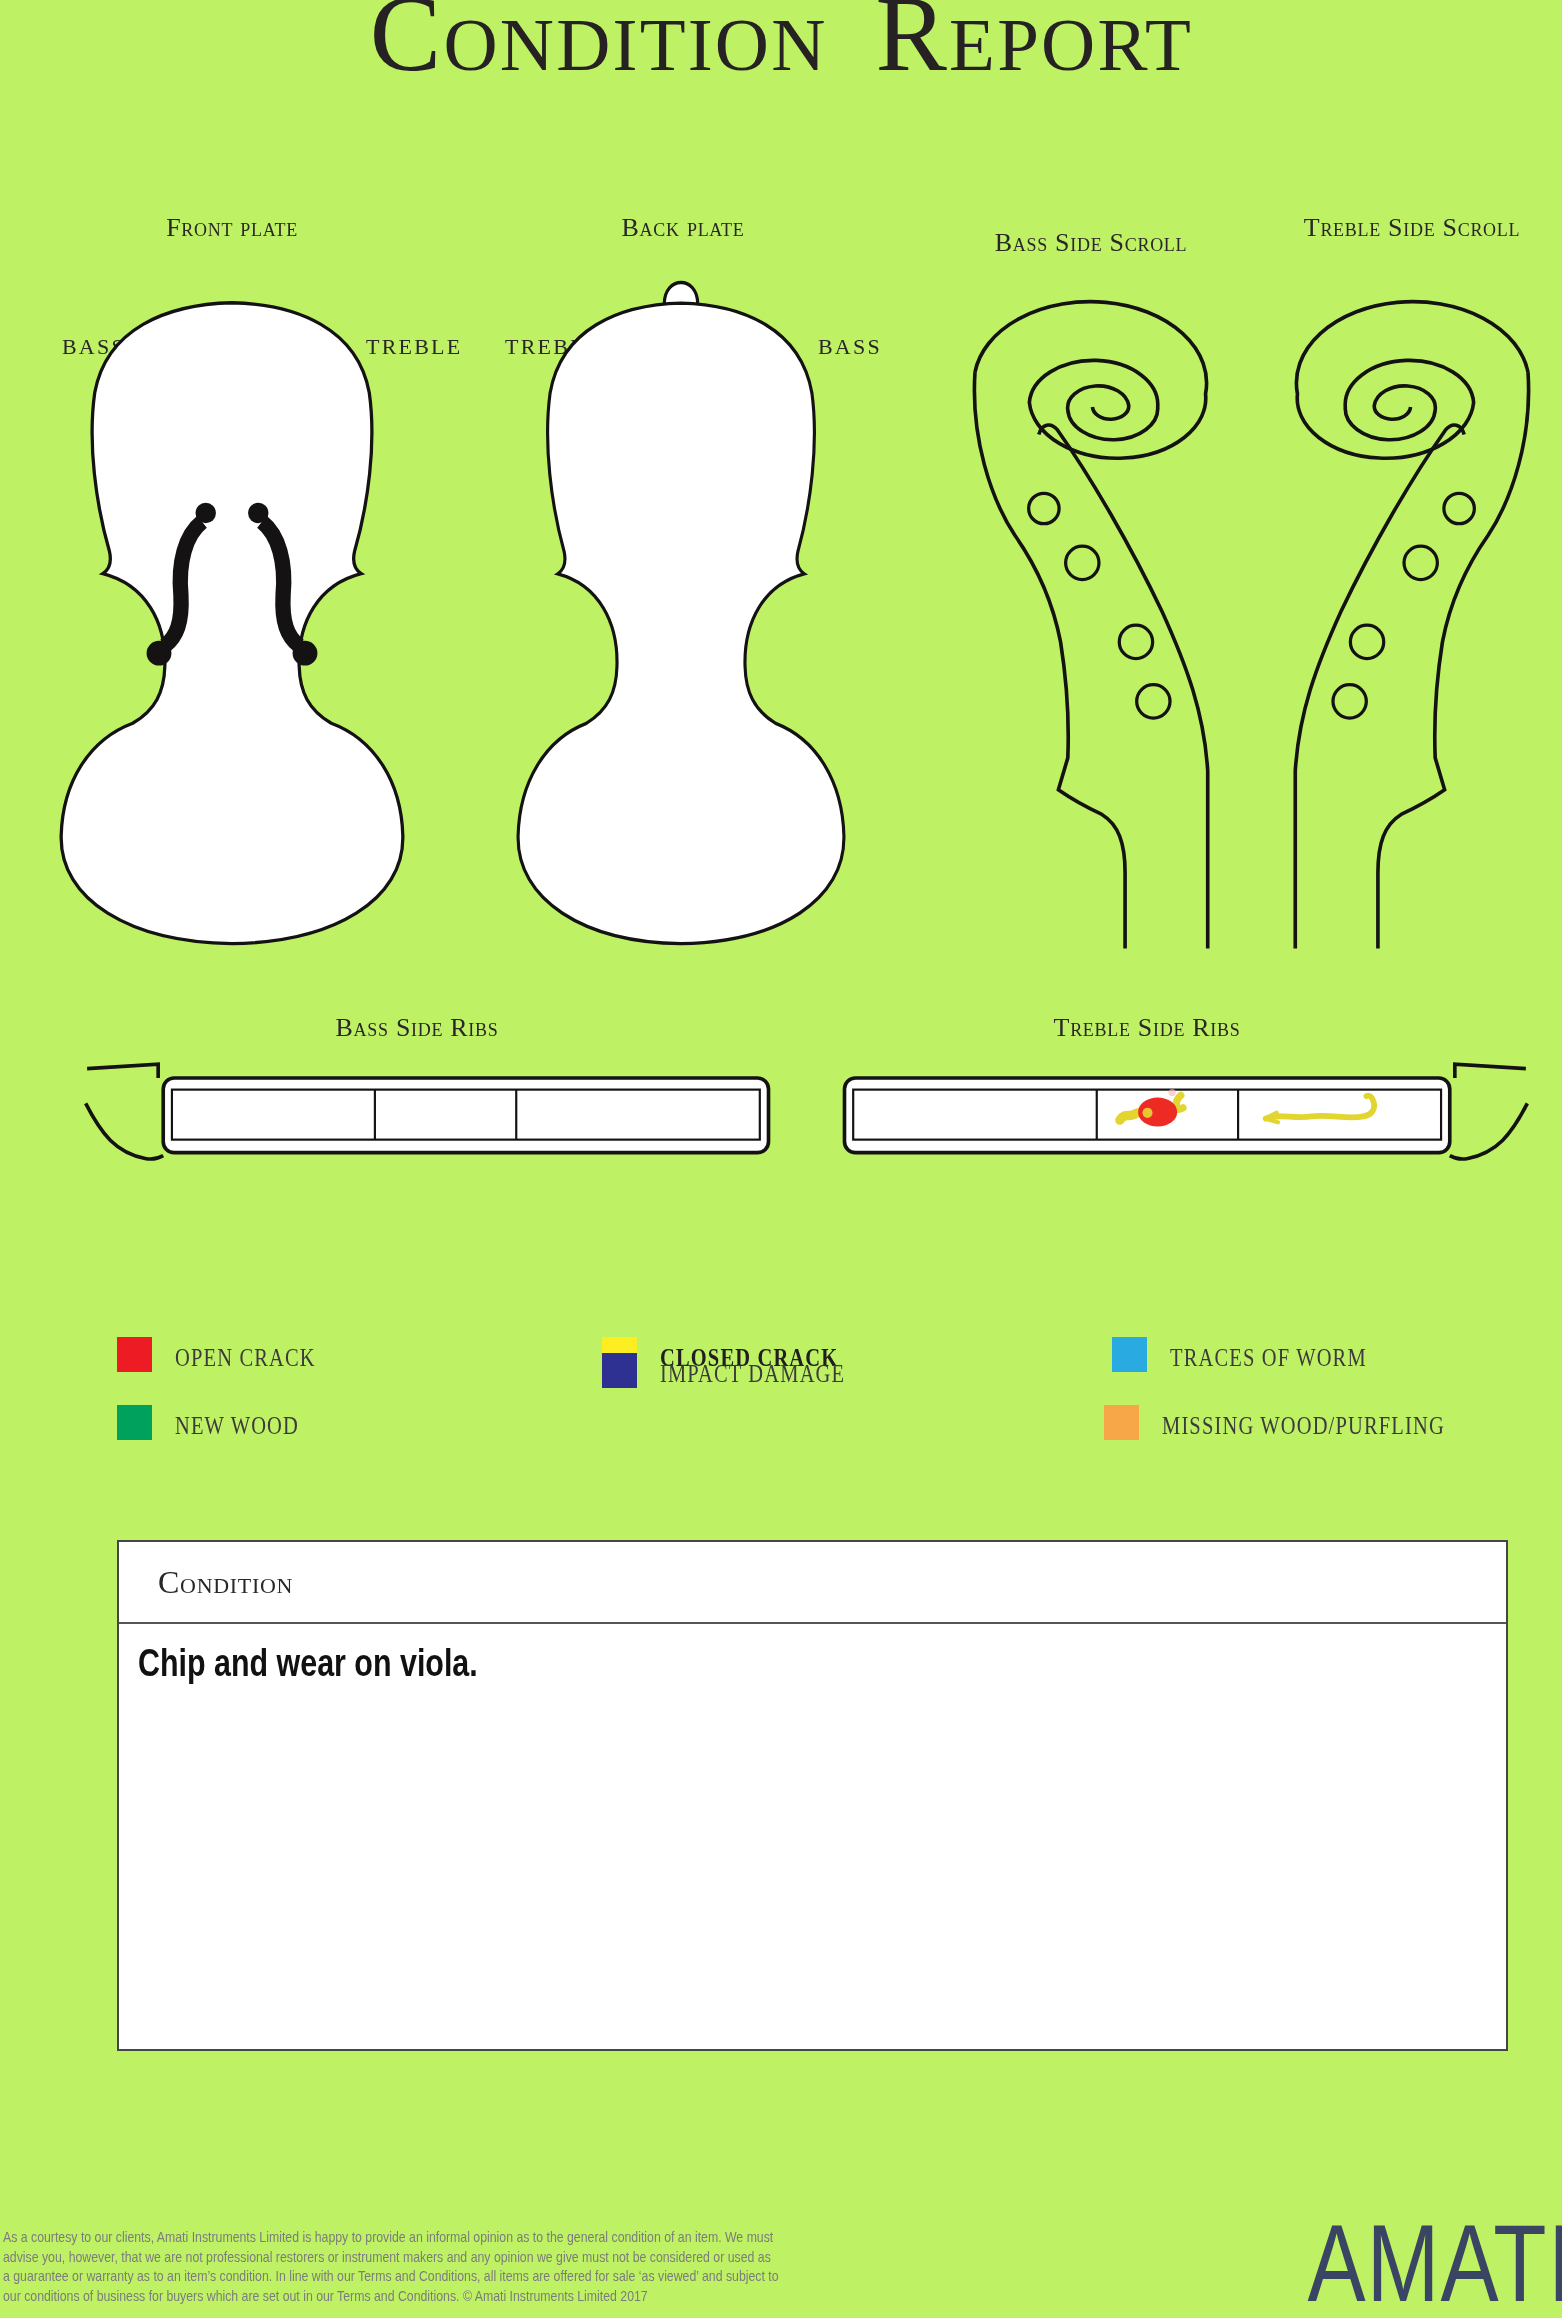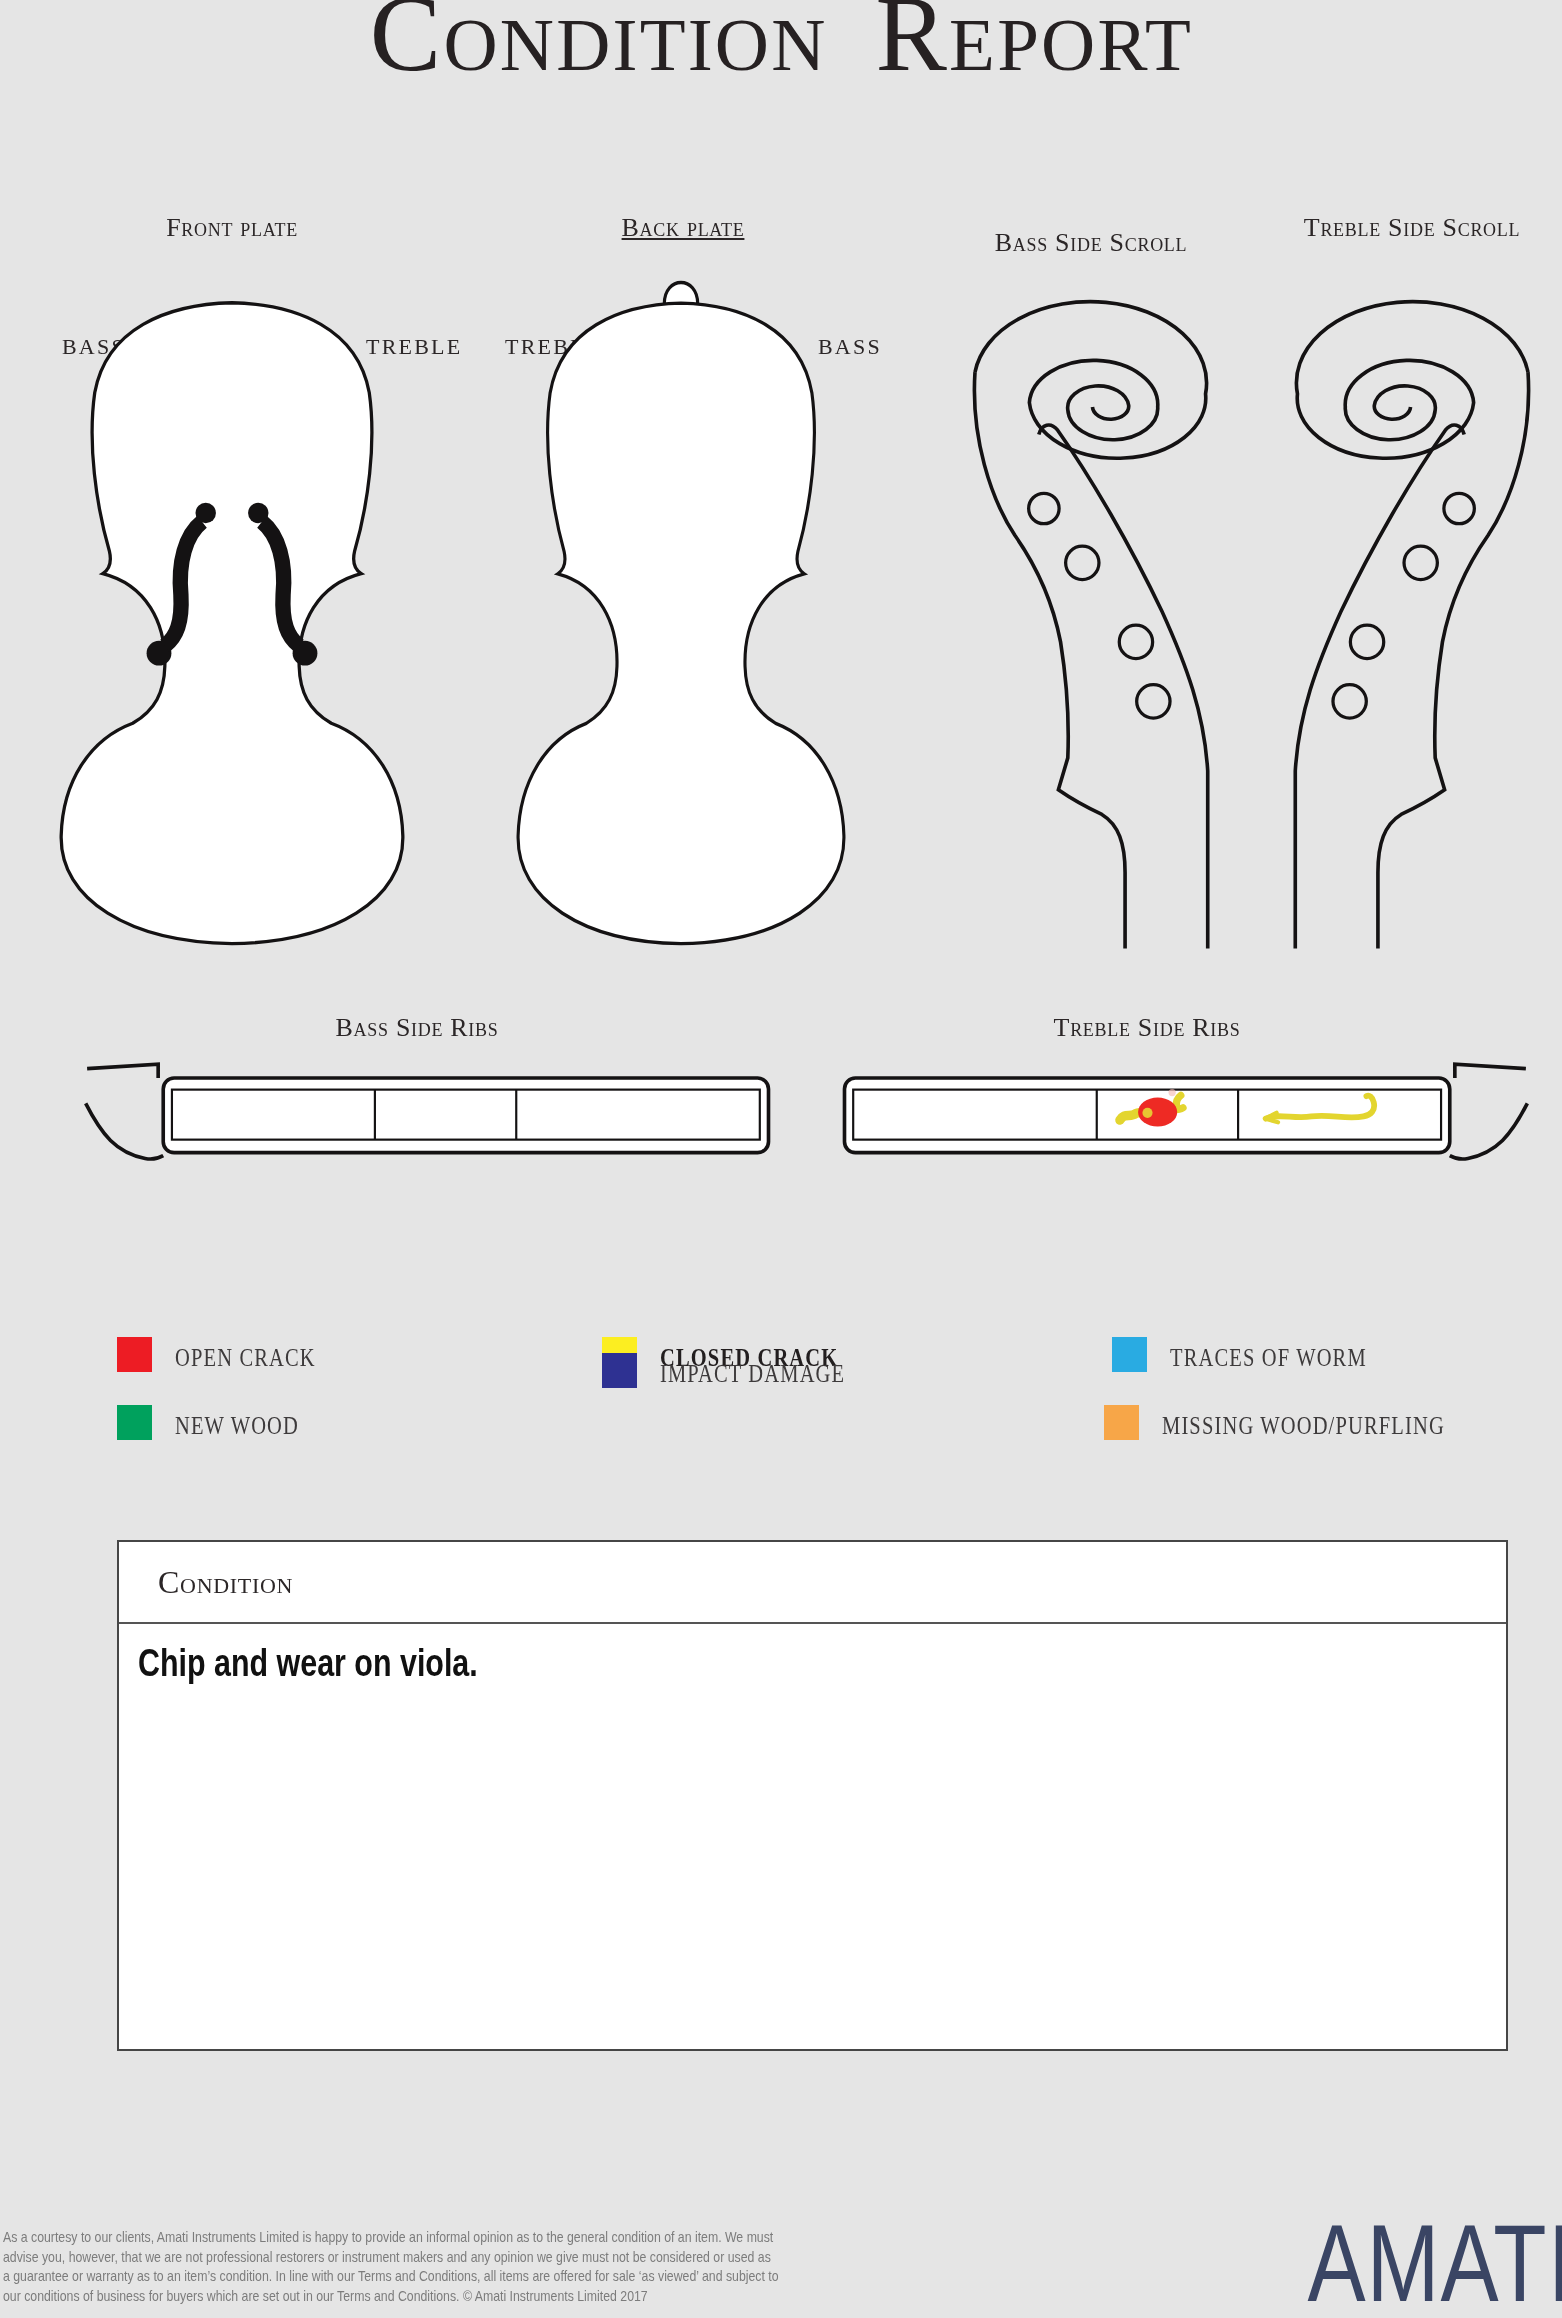--- a/index.html
+++ b/index.html
@@ -1,16 +1,16 @@
 <!DOCTYPE html>
 <html style="font-size:11.6px"><head>
 <meta charset="utf-8">
 <style>
   html,body{margin:0;padding:0;background:#ffffff;}
-  #page{position:relative;width:1563px;height:2319px;background:#e5e5e5;overflow:hidden;
+  #page{position:relative;width:1563px;height:2319px;background:#bef264;overflow:hidden;
         font-family:"Liberation Serif",serif;color:#231f20;}
   .abs{position:absolute;}
   .center{transform:translateX(-50%);}
   .sc{font-variant:small-caps;}
   .title{top:-19px;left:50%;font-size:107px;letter-spacing:2.2px;word-spacing:19px;color:#262122;
          white-space:nowrap;line-height:1;}
   .hdr{font-size:26px;letter-spacing:0.7px;line-height:1;color:#2b2627;white-space:nowrap;}
   .sidelabel{font-size:22px;letter-spacing:2.2px;color:#2b2627;line-height:1;white-space:nowrap;}
   svg{display:block;overflow:visible;}
   .legend-item{display:flex;align-items:flex-end;gap:23px;height:36px;}
@@ -34,21 +34,21 @@
         transform:scaleX(.8);transform-origin:100% 50%;}
 </style>
 </head>
 <body>
 
 <div id="page">
 
   <div class="abs sc title center">Condition Report</div>
 
   <div class="abs sc hdr center" style="left:232px;top:215px;">Front plate</div>
-  <div class="abs sc hdr center" style="left:683px;top:215px;text-decoration:underline;">Back plate</div>
+  <div class="abs sc hdr center" style="left:683px;top:215px;">Back plate</div>
   <div class="abs sc hdr center" style="left:1091px;top:230px;">Bass Side Scroll</div>
   <div class="abs sc hdr center" style="left:1412px;top:215px;">Treble Side Scroll</div>
 
   <div class="abs sidelabel" style="left:62px;top:336px;">BASS</div>
   <div class="abs sidelabel" style="left:366px;top:336px;">TREBLE</div>
   <div class="abs sidelabel" style="left:505px;top:336px;">TREBLE</div>
   <div class="abs sidelabel" style="left:818px;top:336px;">BASS</div>
 
   <svg class="abs" style="left:42px;top:294px;" width="380" height="657" viewBox="0 0 520 900">
     <path id="plate-body" fill="#ffffff" stroke="#141213" stroke-width="4.5" d="M260,12 C350,14 432,48 448,135 C458,205 446,290 428,352 C425,365 426,376 437,383

